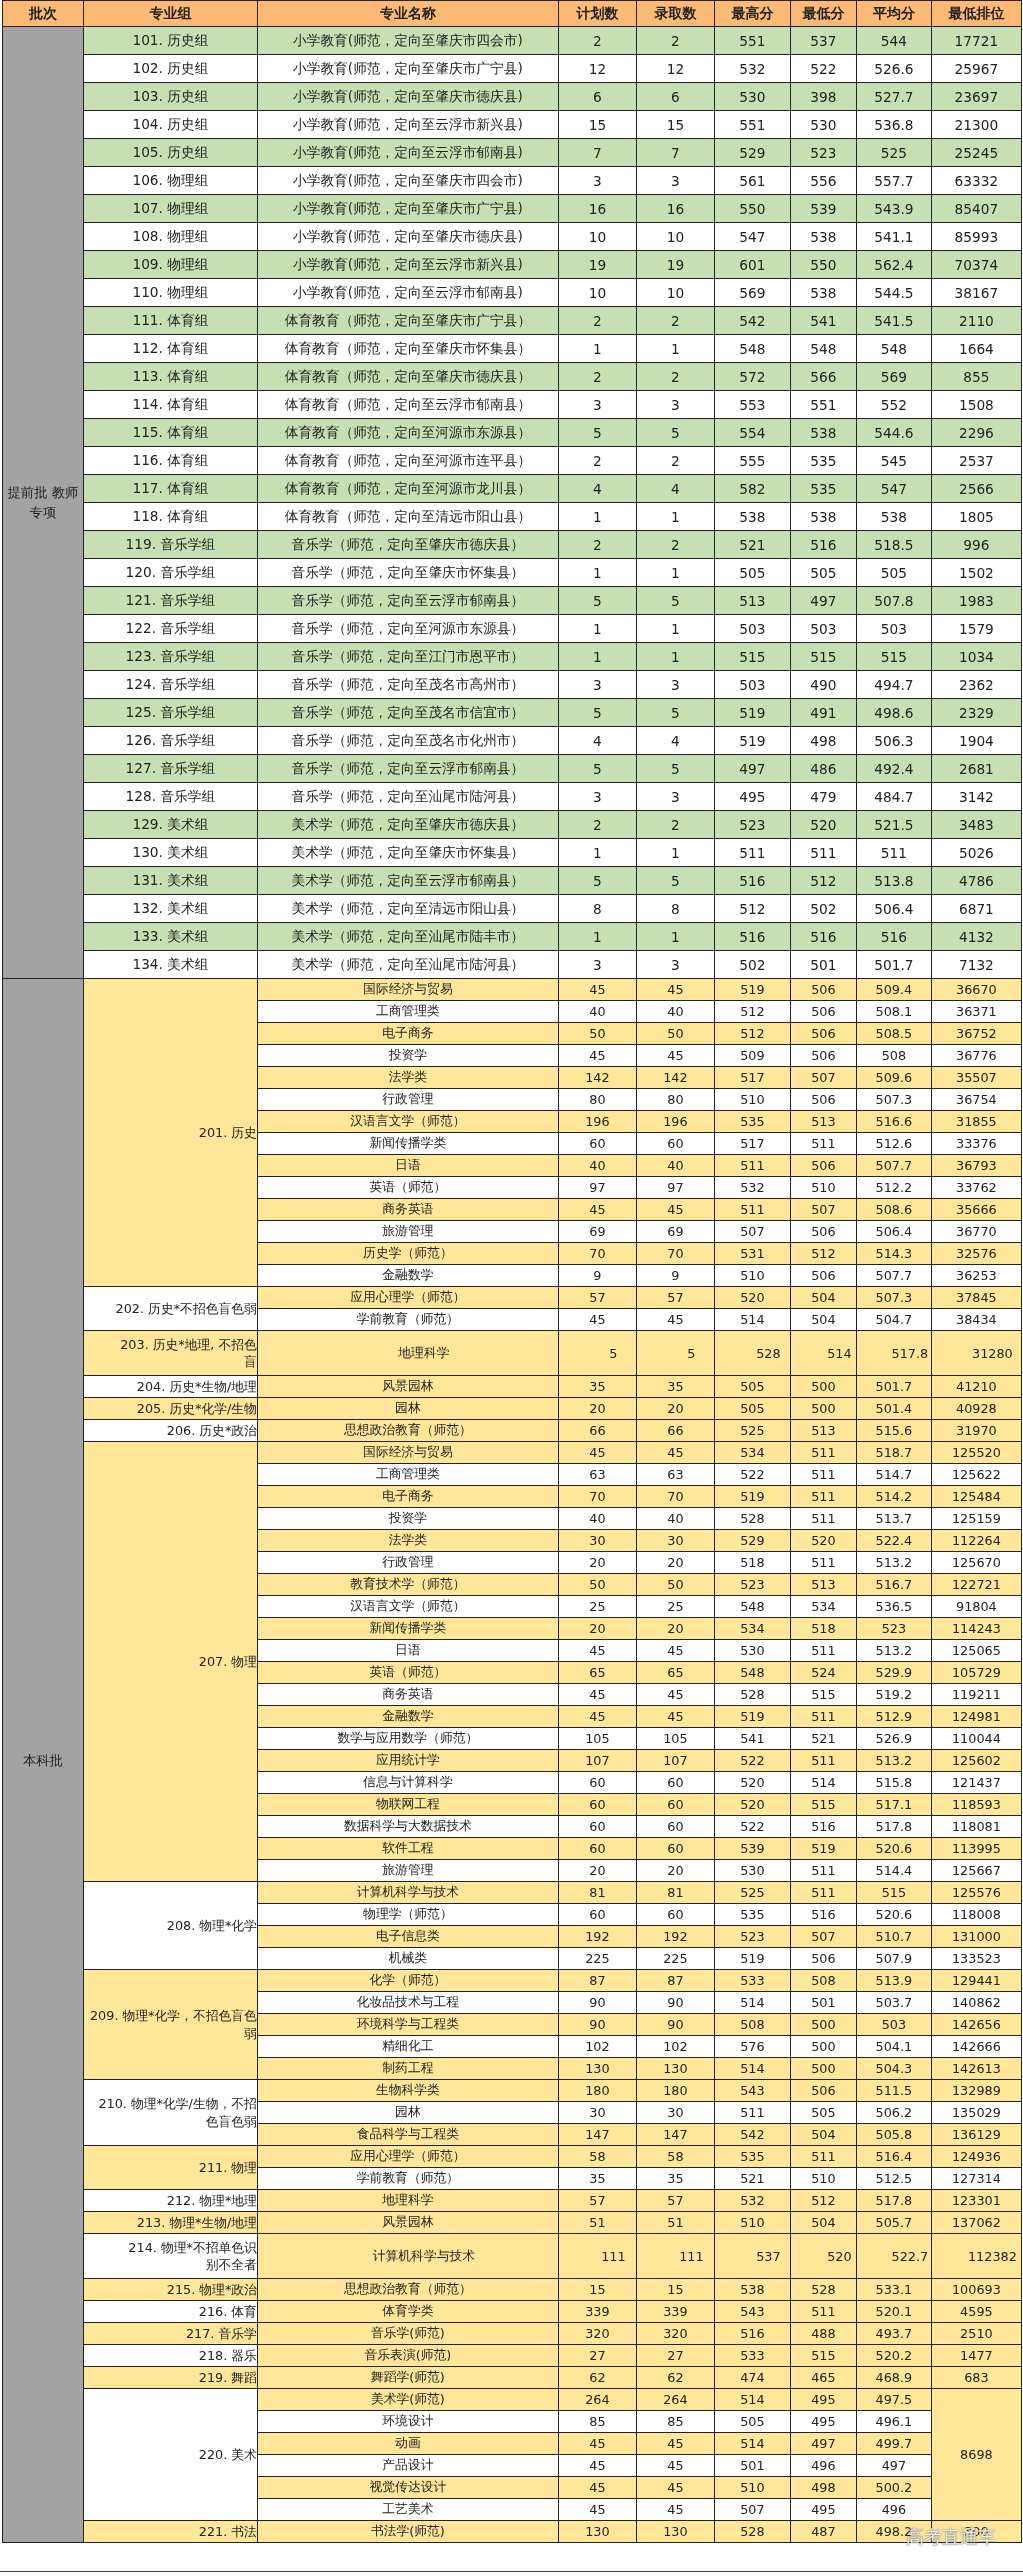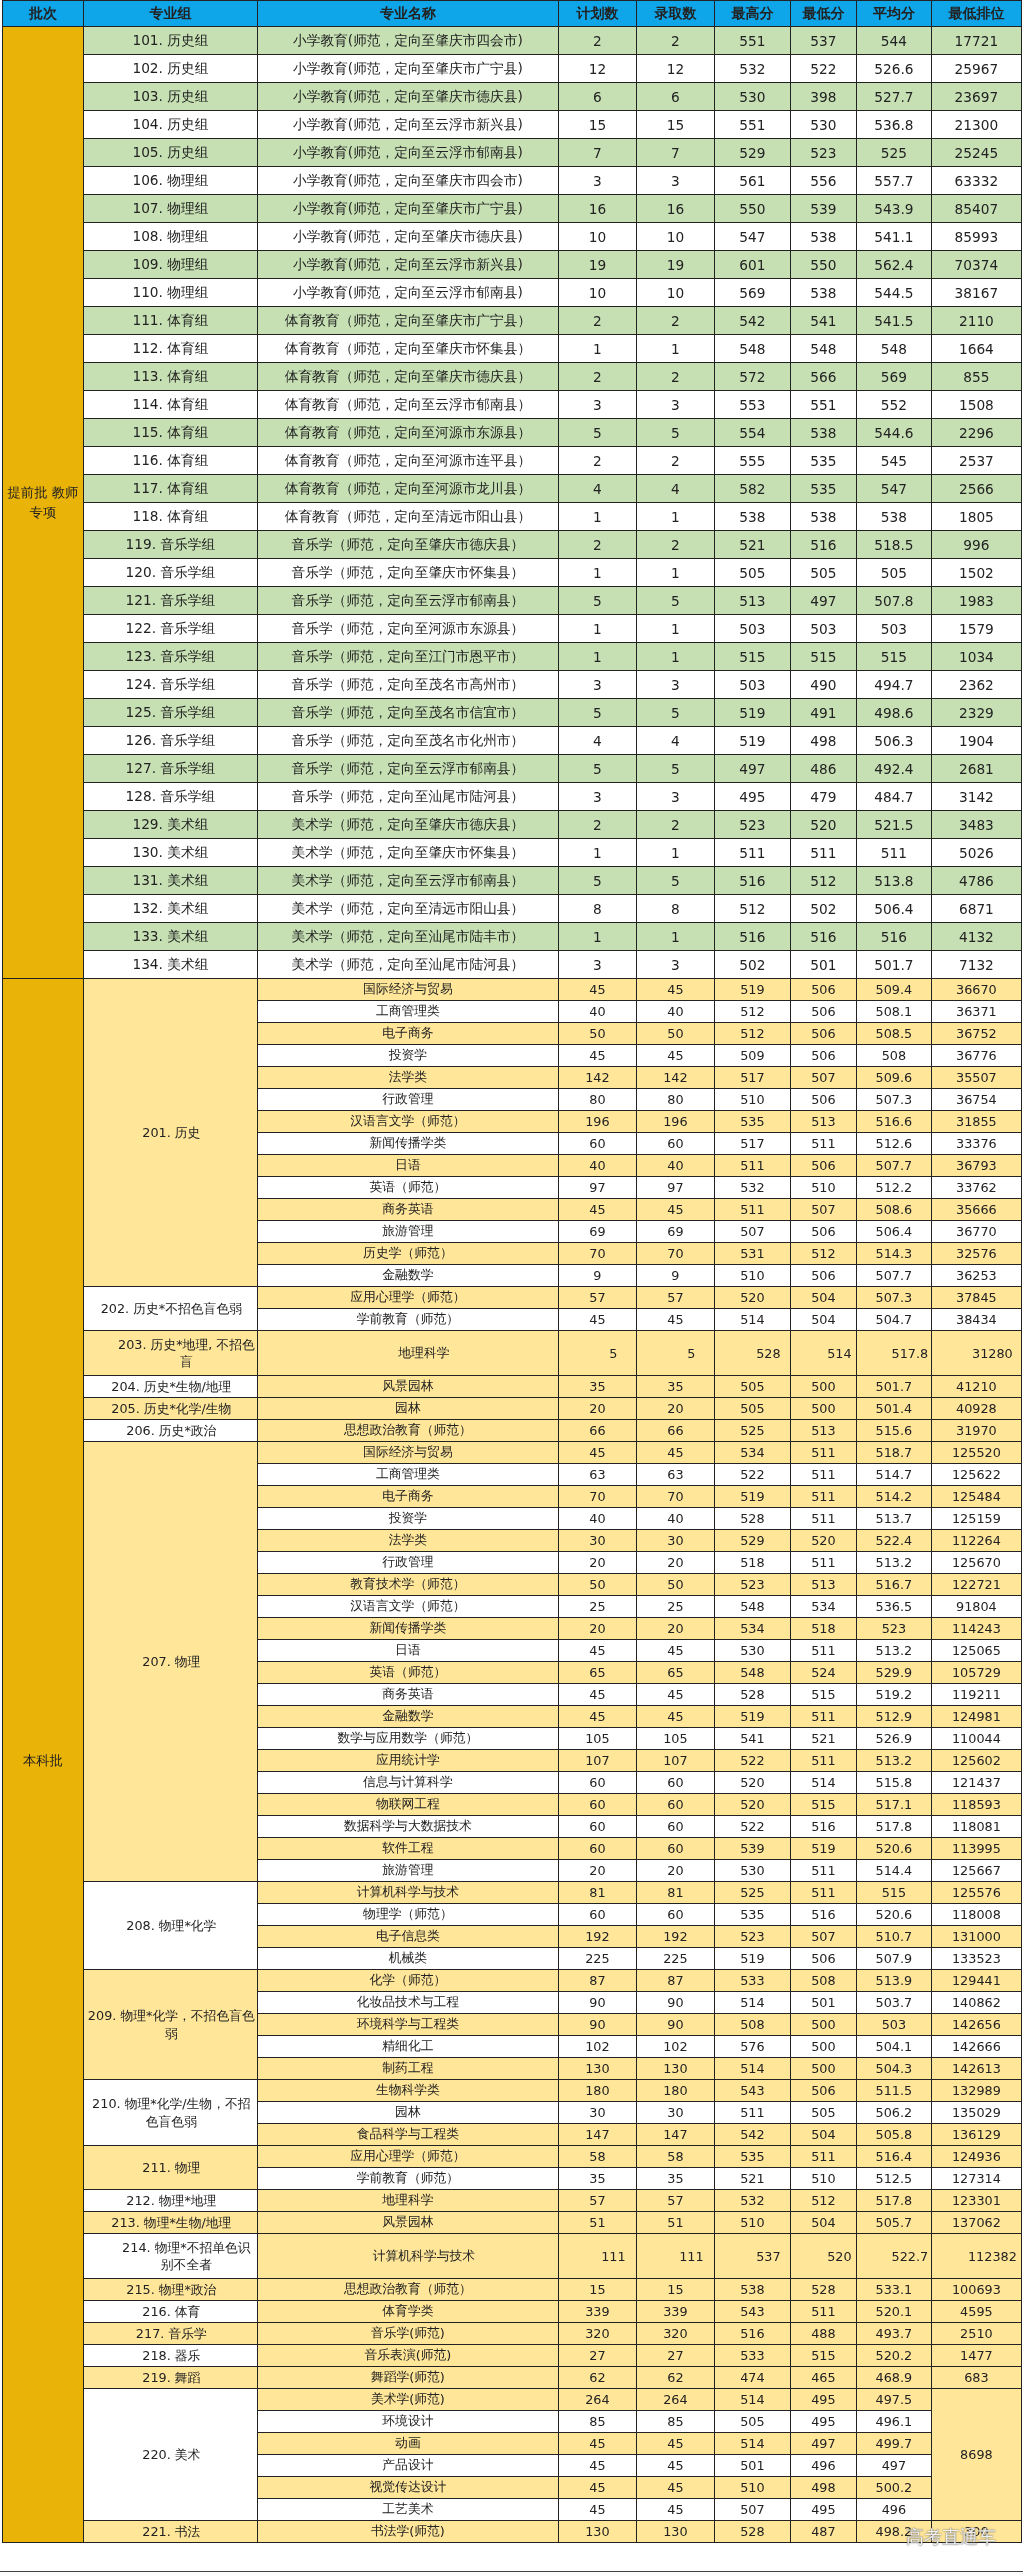--- a/index.html
+++ b/index.html
@@ -1,27 +1,27 @@
 <!DOCTYPE html>
 <html style="font-size:15px"><head>
 <meta charset="utf-8">
 <style>
   html,body{margin:0;padding:0;background:#ffffff;}
   body{width:1023px;height:2576px;overflow:hidden;font-family:"DejaVu Sans","Liberation Sans",sans-serif;color:#222;}
   table{border-collapse:collapse;table-layout:fixed;width:1019px;margin-left:1.9px;}
   td,th{border:1.4px solid #222;padding:0;text-align:center;vertical-align:middle;overflow:hidden;white-space:nowrap;}
-  th{height:25px;font-weight:bold;font-size:14px;background:#0ea5e9;}
+  th{height:25px;font-weight:bold;font-size:14px;background:#fdba74;}
   .adv td{height:27px;font-size:13.7px;}
   .reg td{height:21px;font-size:12.8px;}
   .reg td.tall{height:44px;padding-left:32px;}
   .g{background:#c6e0b4;}
   .y{background:#ffe699;}
   .w{background:#ffffff;}
-  td.grp-left{text-align:center;padding-left:1.9px;white-space:normal;line-height:1.35;}
-  td.batch{background:#eab308;font-size:13.3px;line-height:1.5;white-space:normal;}
+  td.grp-left{text-align:right;padding-left:1.9px;white-space:normal;line-height:1.35;}
+  td.batch{background:#a3a3a3;font-size:13.3px;line-height:1.5;white-space:normal;}
   .watermark{position:absolute;left:895px;top:2525px;color:rgba(255,255,255,0.9);font-size:18px;text-shadow:0 0 1.9px #666,0 0 0.9px #666;pointer-events:none;margin-left:11px;}
   .bottom-line{position:absolute;left:0;top:2571px;width:1023px;height:3.8px;border-top:0.9px solid #444;border-bottom:0.9px solid #444;}
 </style>
 </head>
 <body>
 
 <table>
   <colgroup>
     <col style="width:81px">
       <col style="width:174px">

